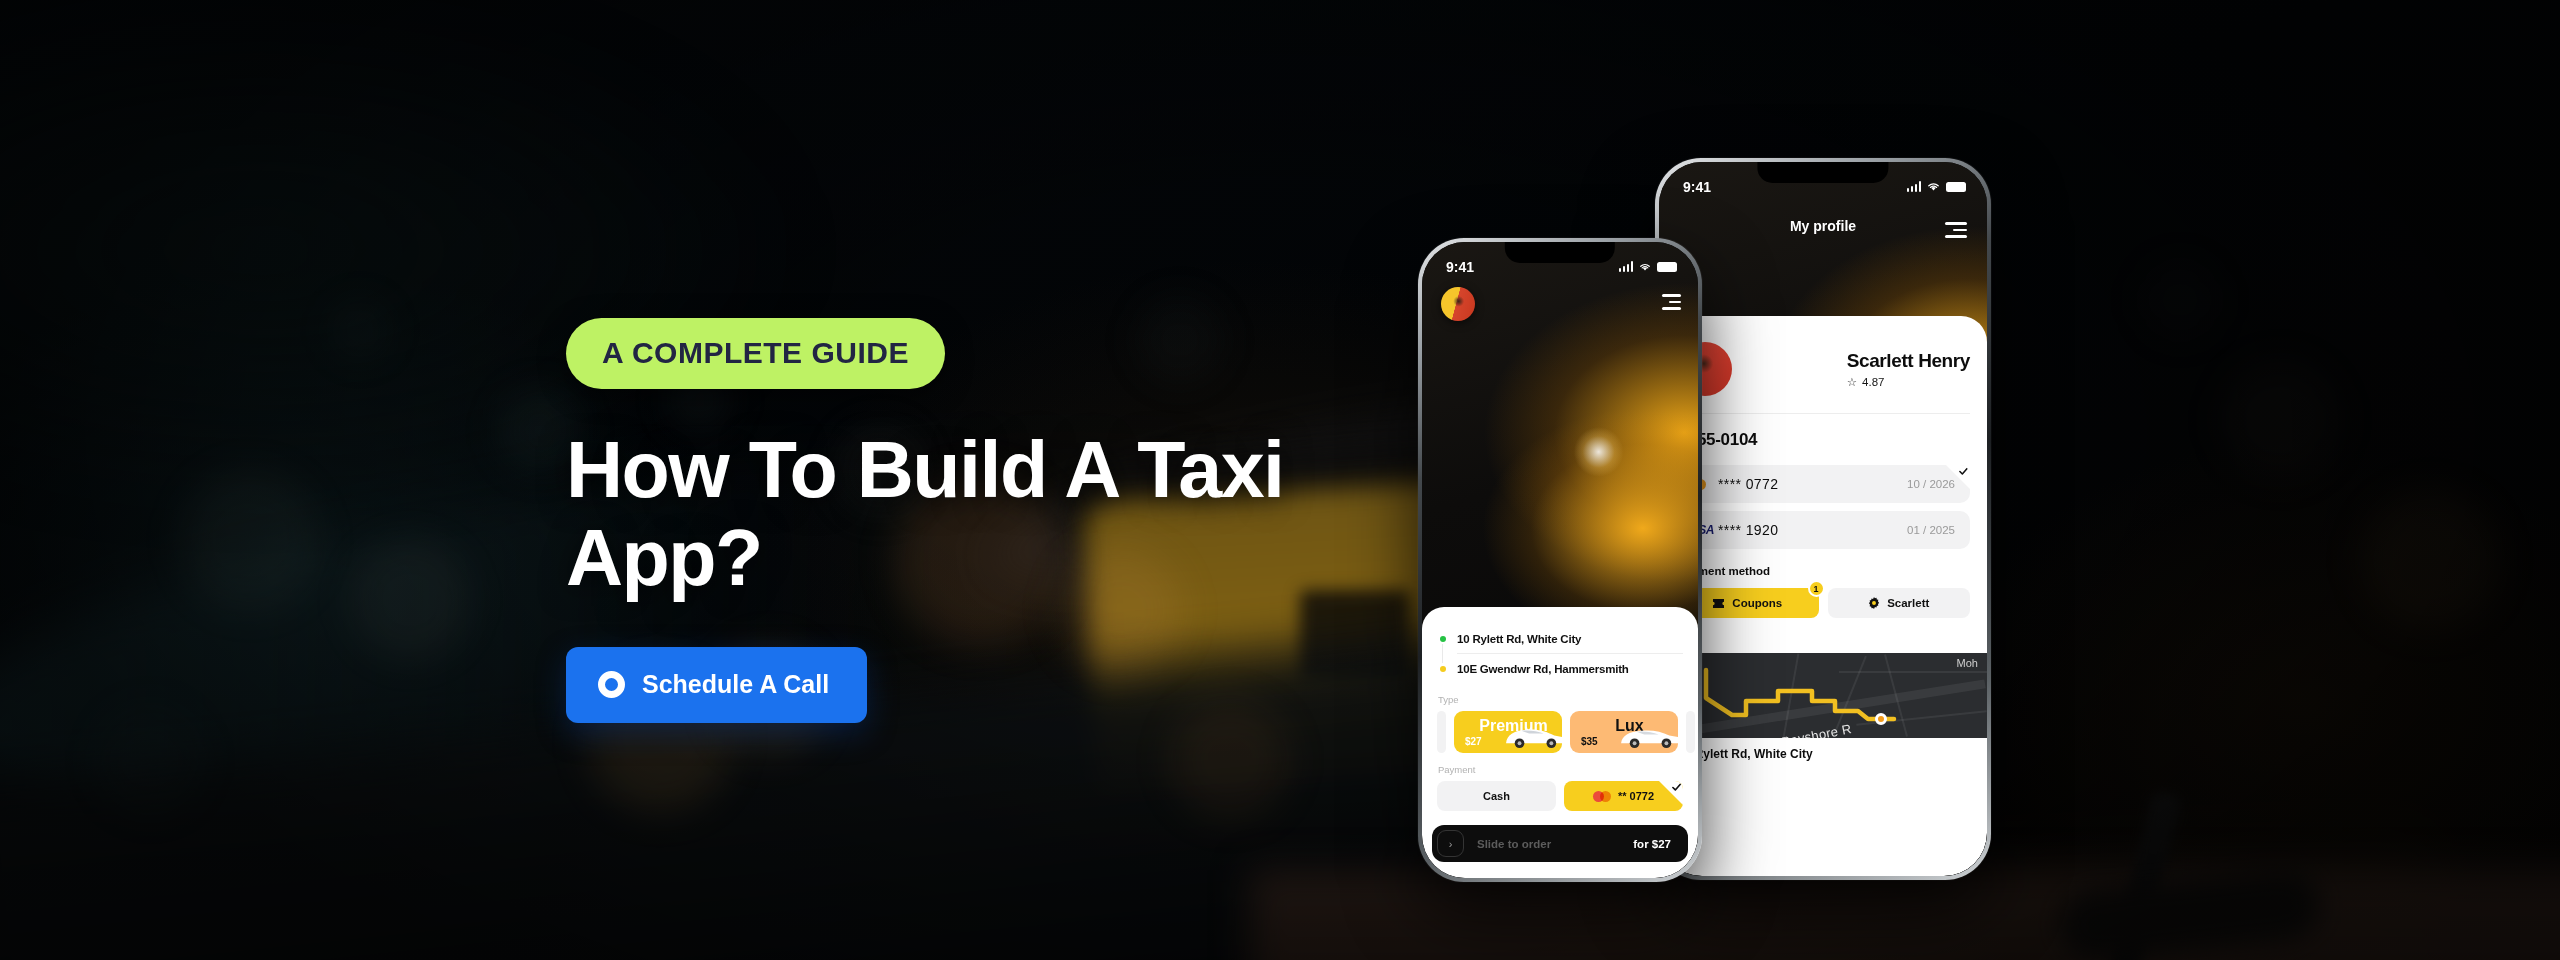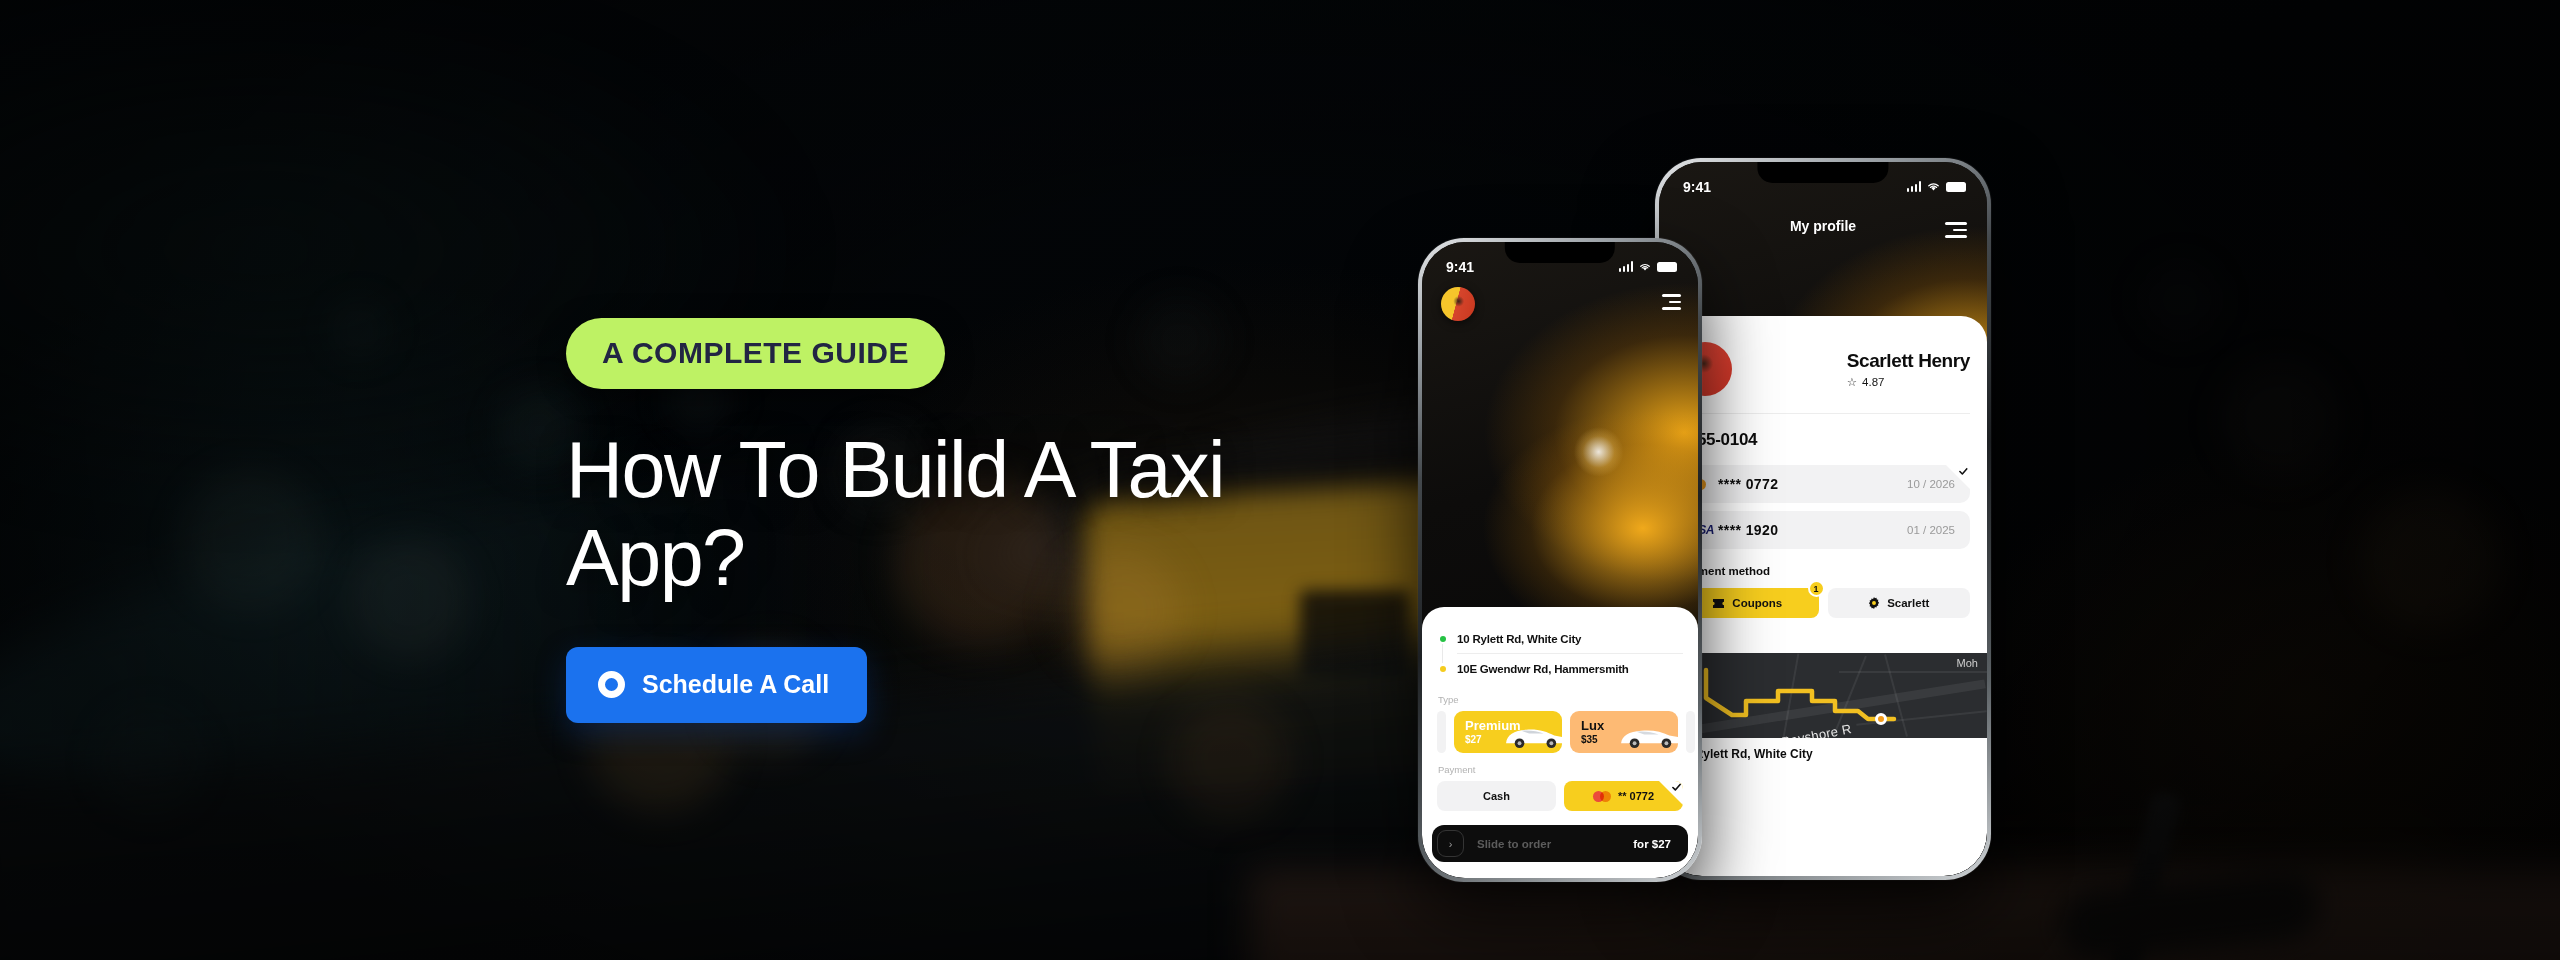--- a/index.html
+++ b/index.html
@@ -89,21 +89,21 @@
   
   .copy{ position:absolute; left:566px; top:318px; width:820px; z-index:5; }
   .badge{
     display:inline-block; background:#bef264; color:#222543;
     font-weight:bold; font-size:30px; letter-spacing:.5px;
     padding:18px 36px 19px; border-radius:40px;
     box-shadow:0 6px 26px rgba(0,0,0,.5);
   }
   .headline{
     margin-top:37px; color:#ffffff; font-size:79px; line-height:1.12;
-    font-weight:normal; letter-spacing:-1.5px; max-width:800px;
+    font-weight:bold; letter-spacing:-1.5px; max-width:800px;
     text-shadow:0 4px 30px rgba(0,0,0,.7);
   }
   .cta{
     margin-top:44px; display:inline-flex; align-items:center; gap:17px;
     background:#1B72EE; color:#fff; border:none; cursor:pointer;
     font-size:25px; font-weight:bold; padding:23px 38px 24px 32px;
     border-radius:12px; box-shadow:0 10px 30px rgba(10,50,120,.45);
   }
   .cta .ring{
     width:27px; height:27px; border-radius:50%;
@@ -188,21 +188,21 @@
 
   .sec-label{ font-size:9.5px; color:#b2b2b2; margin:11px 0 6px 1px; }
 
   .chips{ display:flex; gap:8px; margin:0 -15px; padding:0 15px; }
   .chip{
     position:relative; flex:0 0 auto; width:108px; height:42px;
     border-radius:9px; background:#fdba74; overflow:hidden; cursor:pointer;
     display:flex; flex-direction:column; justify-content:center; padding-left:11px;
   }
   .chip.sel{ background:#F7CE1E; }
-  .chip .ct{ font-size:13px; font-weight:bold; color:#111; line-height:1.15; }
+  .chip .ct{ font-size:16px; font-weight:bold; color:#111; line-height:1.15;text-align:center; }
   .chip.sel .ct{ color:#fff; }
   .chip .cp{ font-size:10px; font-weight:bold; color:#111; }
   .chip.sel .cp{ color:#fff; }
   .chip .car{
     position:absolute; right:-6px; bottom:3px; width:68px; height:27px;
   }
   .chip-edge{ flex:0 0 auto; width:9px; height:42px; border-radius:9px; background:#F2F2F3; }
 
   .pays{ display:flex; gap:8px; }
   .pay{
@@ -254,21 +254,21 @@
   .p-name{ font-size:19px; font-weight:bold; color:#0d0d0d; letter-spacing:-.4px; }
   .p-rate{ display:flex; align-items:center; gap:5px; margin-top:3px; font-size:11.5px; color:#161616; }
   .hr{ height:1px; background:#ededed; }
   .p-phone{ padding:16px 2px 15px; font-size:17px; font-weight:bold; color:#0d0d0d; letter-spacing:-.3px; }
 
   .card-row{
     position:relative; display:flex; align-items:center; background:#F2F2F3;
     border-radius:10px; height:38px; padding:0 12px; margin-bottom:8px; cursor:pointer; overflow:hidden;
   }
   .card-brand{ width:26px; flex:0 0 auto; display:flex; align-items:center; }
-  .card-num{ font-size:14px; font-weight:bold; color:#0d0d0d; letter-spacing:.4px; margin-left:4px; }
+  .card-num{ font-size:14px; font-weight:normal; color:#0d0d0d; letter-spacing:.4px; margin-left:4px; }
   .card-exp{ margin-left:auto; font-size:11.5px; color:#9a9a9a; padding-right:3px; }
   .visa{ font-size:12px; font-weight:bold; font-style:italic; color:#1A1F71; letter-spacing:-.5px; }
 
   .add-pm{ font-size:11.5px; font-weight:bold; color:#0d0d0d; padding:8px 2px 11px; cursor:pointer; }
 
   .acts{ display:flex; gap:9px; }
   .act{
     position:relative; flex:1; height:30px; border-radius:8px; background:#F2F2F3;
     display:flex; align-items:center; justify-content:center; gap:7px;
     font-size:11.5px; font-weight:bold; color:#111; cursor:pointer;

